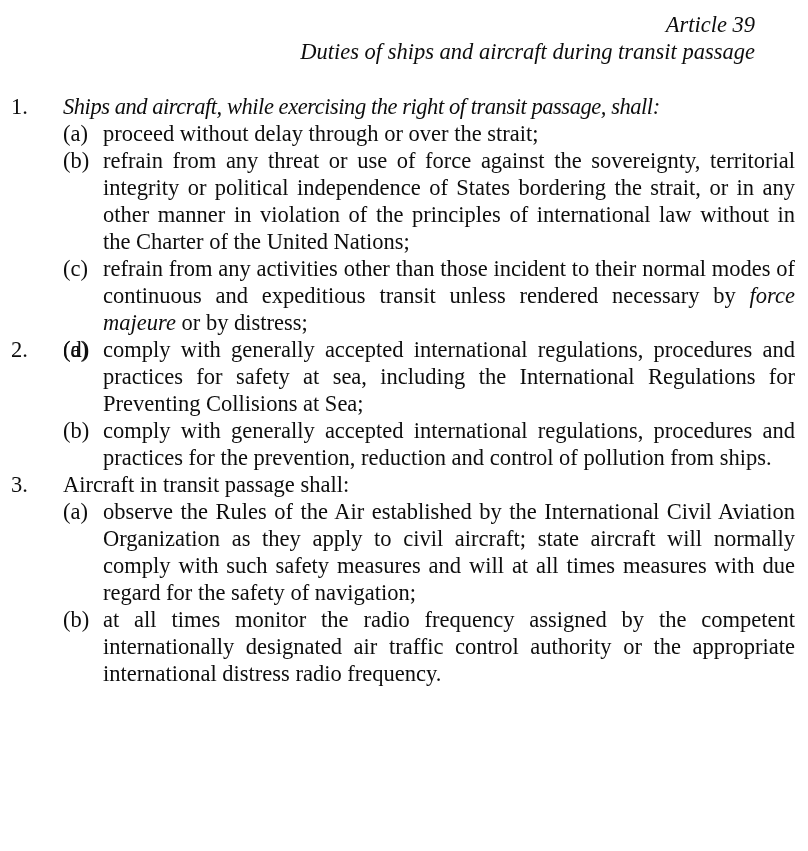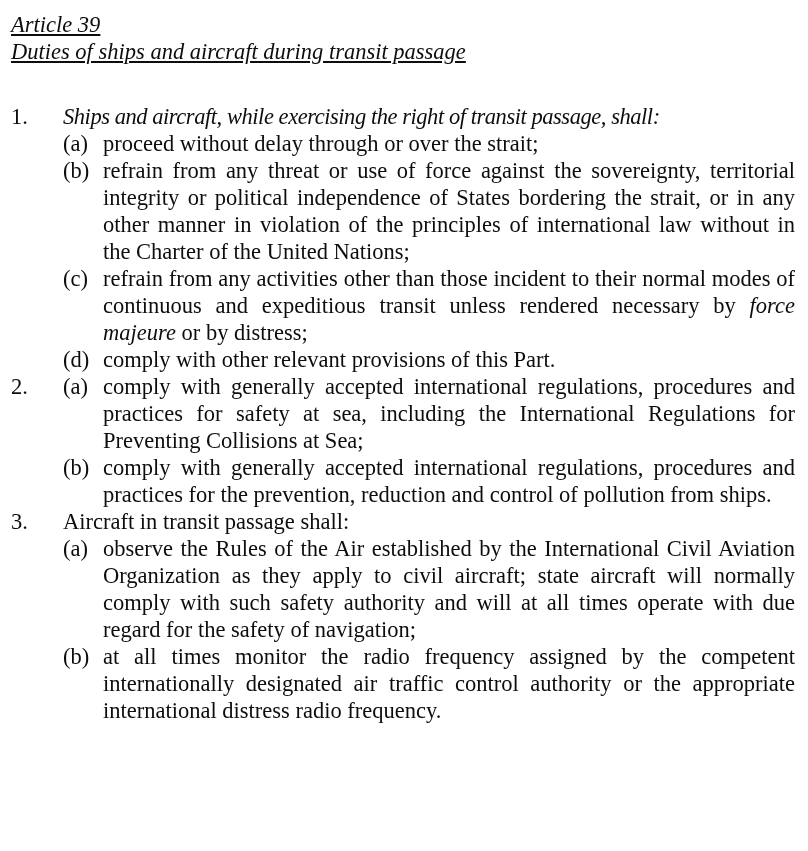--- a/index.html
+++ b/index.html
@@ -16,25 +16,24 @@
     line-height: 27px;
     color: #0d0d0d;
   }
   .page {
     box-sizing: border-box;
     width: 808px;
     height: 851px;
     padding: 11px 13px 0 11px;
   }
   .heading {
-    text-align: left;
+    text-align: right;
     font-style: italic;
     padding-right: 40px; 
-    margin-bottom: 38px;
-    text-decoration: underline;
+    margin-bottom: 28px;
   }
   .title-line { white-space: nowrap; }
   .article-body { text-align: justify; }
   
   .l1 {
     position: relative;
     padding-left: 52px;
     text-align: justify;
     text-justify: inter-word;
     hyphens: none;
@@ -82,42 +81,41 @@
     </div>
     <div class="l2">
       <span class="marker">(b)</span>
       <span>refrain from any threat or use of force against the sovereignty, territorial integrity or political independence of States bordering the strait, or in any other manner in violation of the principles of international law without in the Charter of the United Nations;</span>
     </div>
     <div class="l2">
       <span class="marker">(c)</span><span>refrain from any activities other than those incident to their normal modes of continuous and expeditious transit unless rendered necessary by </span><span class="it">force majeure</span><span> or by distress;</span>
     </div>
     <div class="l2">
       <span class="marker">(d)</span>
-      <span>comply with other relevant provisions of this Part.</span>
     </div>
 
     <div class="l1">
       <span class="num">2.</span>
     </div>
     <div class="l2">
       <span class="marker">(a)</span>
       <span>comply with generally accepted international regulations, procedures and practices for safety at sea, including the International Regulations for Preventing Collisions at Sea;</span>
     </div>
     <div class="l2">
       <span class="marker">(b)</span>
       <span>comply with generally accepted international regulations, procedures and practices for the prevention, reduction and control of pollution from ships.</span>
     </div>
 
     <div class="l1">
       <span class="num">3.</span>
       <span>Aircraft in transit passage shall:</span>
     </div>
     <div class="l2">
       <span class="marker">(a)</span>
-      <span>observe the Rules of the Air established by the International Civil Aviation Organization as they apply to civil aircraft; state aircraft will normally comply with such safety authority and will at all times operate with due regard for the safety of navigation;</span>
+      <span>observe the Rules of the Air established by the International Civil Aviation Organization as they apply to civil aircraft; state aircraft will normally comply with such safety measures and will at all times measures with due regard for the safety of navigation;</span>
     </div>
     <div class="l2">
       <span class="marker">(b)</span>
       <span>at all times monitor the radio frequency assigned by the competent internationally designated air traffic control authority or the appropriate international distress radio frequency.</span>
     </div>
 
   </div>
 </div>
 
 </body></html>

